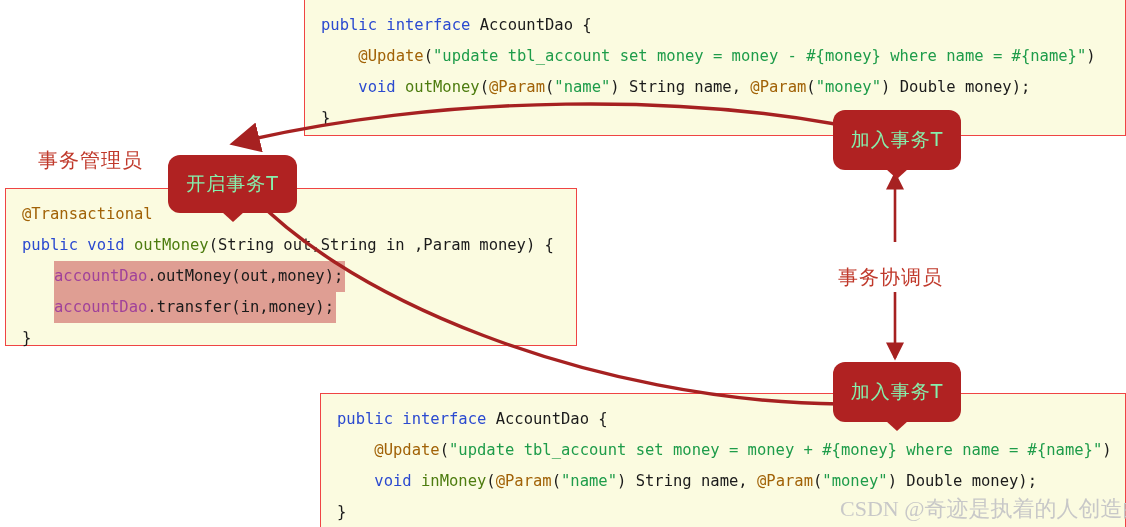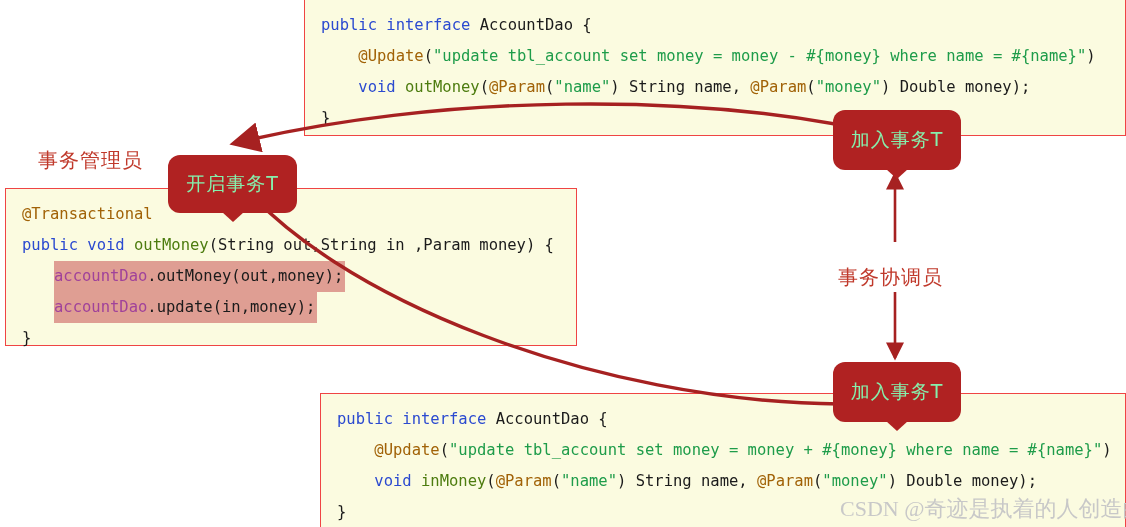--- a/index.html
+++ b/index.html
@@ -146,21 +146,21 @@
         <div class="code-line"><span class="plain">    </span><span class="kw">void</span><span class="plain"> </span><span class="mth">outMoney</span><span class="plain">(</span><span class="ann">@Param</span><span class="plain">(</span><span class="str">"name"</span><span class="plain">) String name, </span><span class="ann">@Param</span><span class="plain">(</span><span class="str">"money"</span><span class="plain">) Double money);</span></div>
         <div class="code-line"><span class="plain">}</span></div>
       </div>
   </div>
 
   <div class="code-block" id="block-left">
     <div class="code-body">
         <div class="code-line"><span class="ann">@Transactional</span></div>
         <div class="code-line"><span class="kw">public</span><span class="plain"> </span><span class="kw">void</span><span class="plain"> </span><span class="mth">outMoney</span><span class="plain">(String out,String in ,Param money) {</span></div>
         <div class="hlwrap"><span class="code-line hl"><span class="fld">accountDao</span><span class="plain">.outMoney(out,money);</span></span></div>
-        <div class="hlwrap"><span class="code-line hl"><span class="fld">accountDao</span><span class="plain">.update(in,money);</span></span></div>
+        <div class="hlwrap"><span class="code-line hl"><span class="fld">accountDao</span><span class="plain">.transfer(in,money);</span></span></div>
         <div class="code-line"><span class="plain">}</span></div>
       </div>
   </div>
 
   <div class="code-block" id="block-bottom">
     <div class="code-body">
         <div class="code-line"><span class="kw">public</span><span class="plain"> </span><span class="kw">interface</span><span class="plain"> </span><span class="typ">AccountDao</span><span class="plain"> {</span></div>
         <div class="code-line"><span class="plain">    </span><span class="ann">@Update</span><span class="plain">(</span><span class="str">"update tbl_account set money = money + #{money} where name = #{name}"</span><span class="plain">)</span></div>
         <div class="code-line"><span class="plain">    </span><span class="kw">void</span><span class="plain"> </span><span class="mth">inMoney</span><span class="plain">(</span><span class="ann">@Param</span><span class="plain">(</span><span class="str">"name"</span><span class="plain">) String name, </span><span class="ann">@Param</span><span class="plain">(</span><span class="str">"money"</span><span class="plain">) Double money);</span></div>
         <div class="code-line"><span class="plain">}</span></div>

